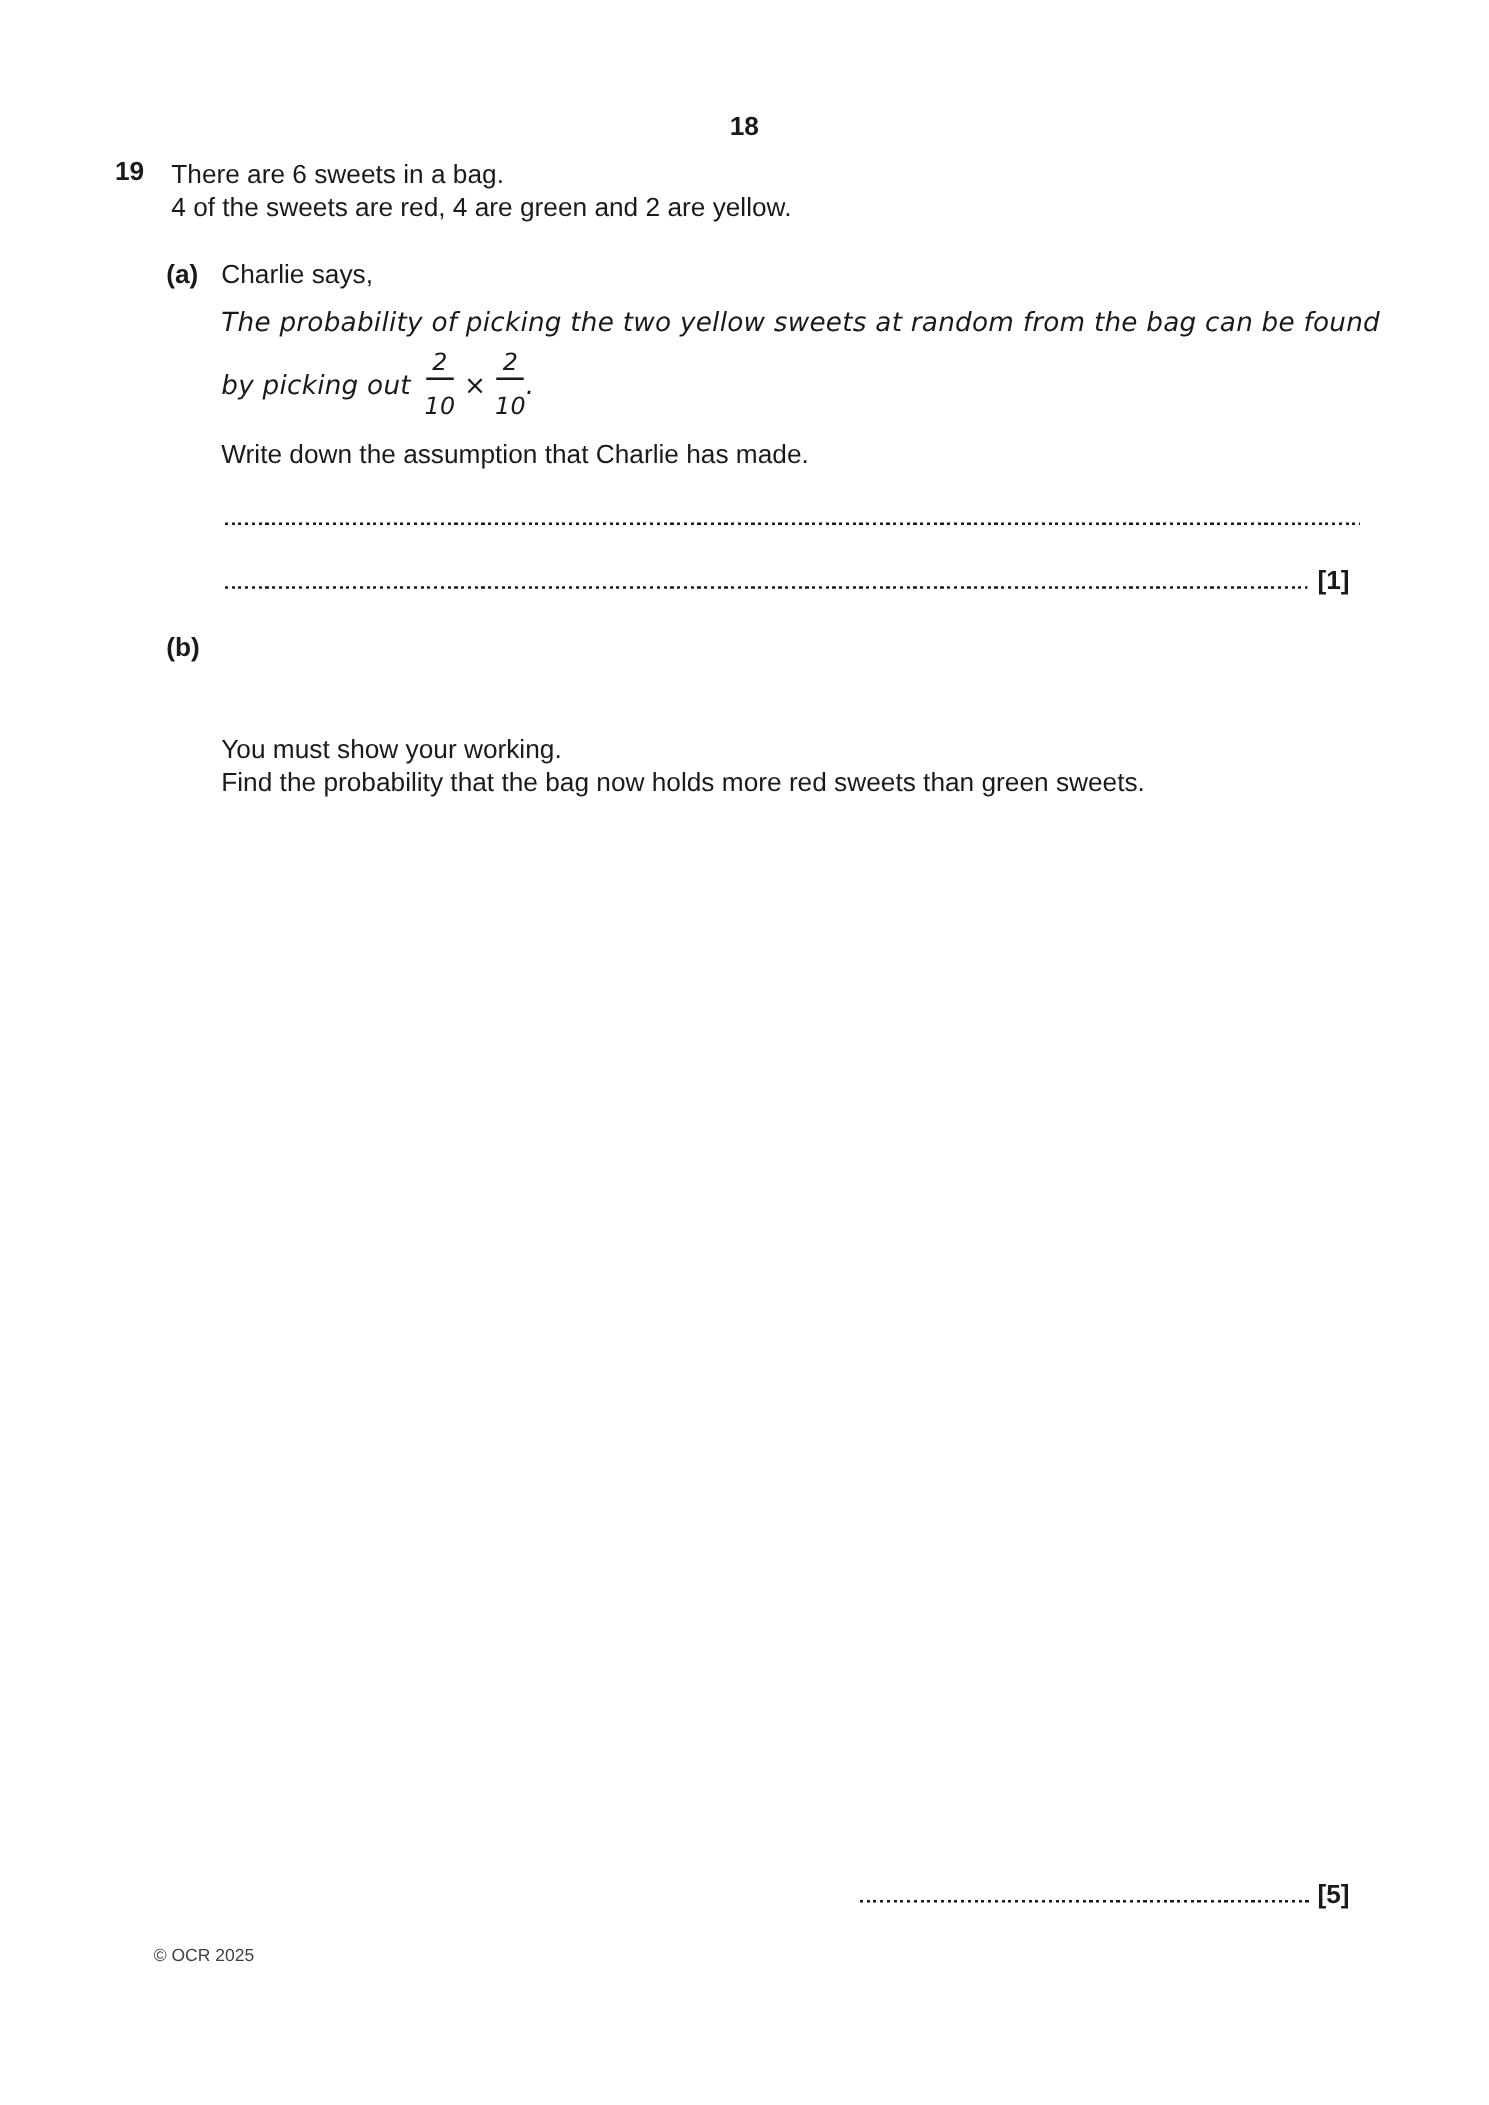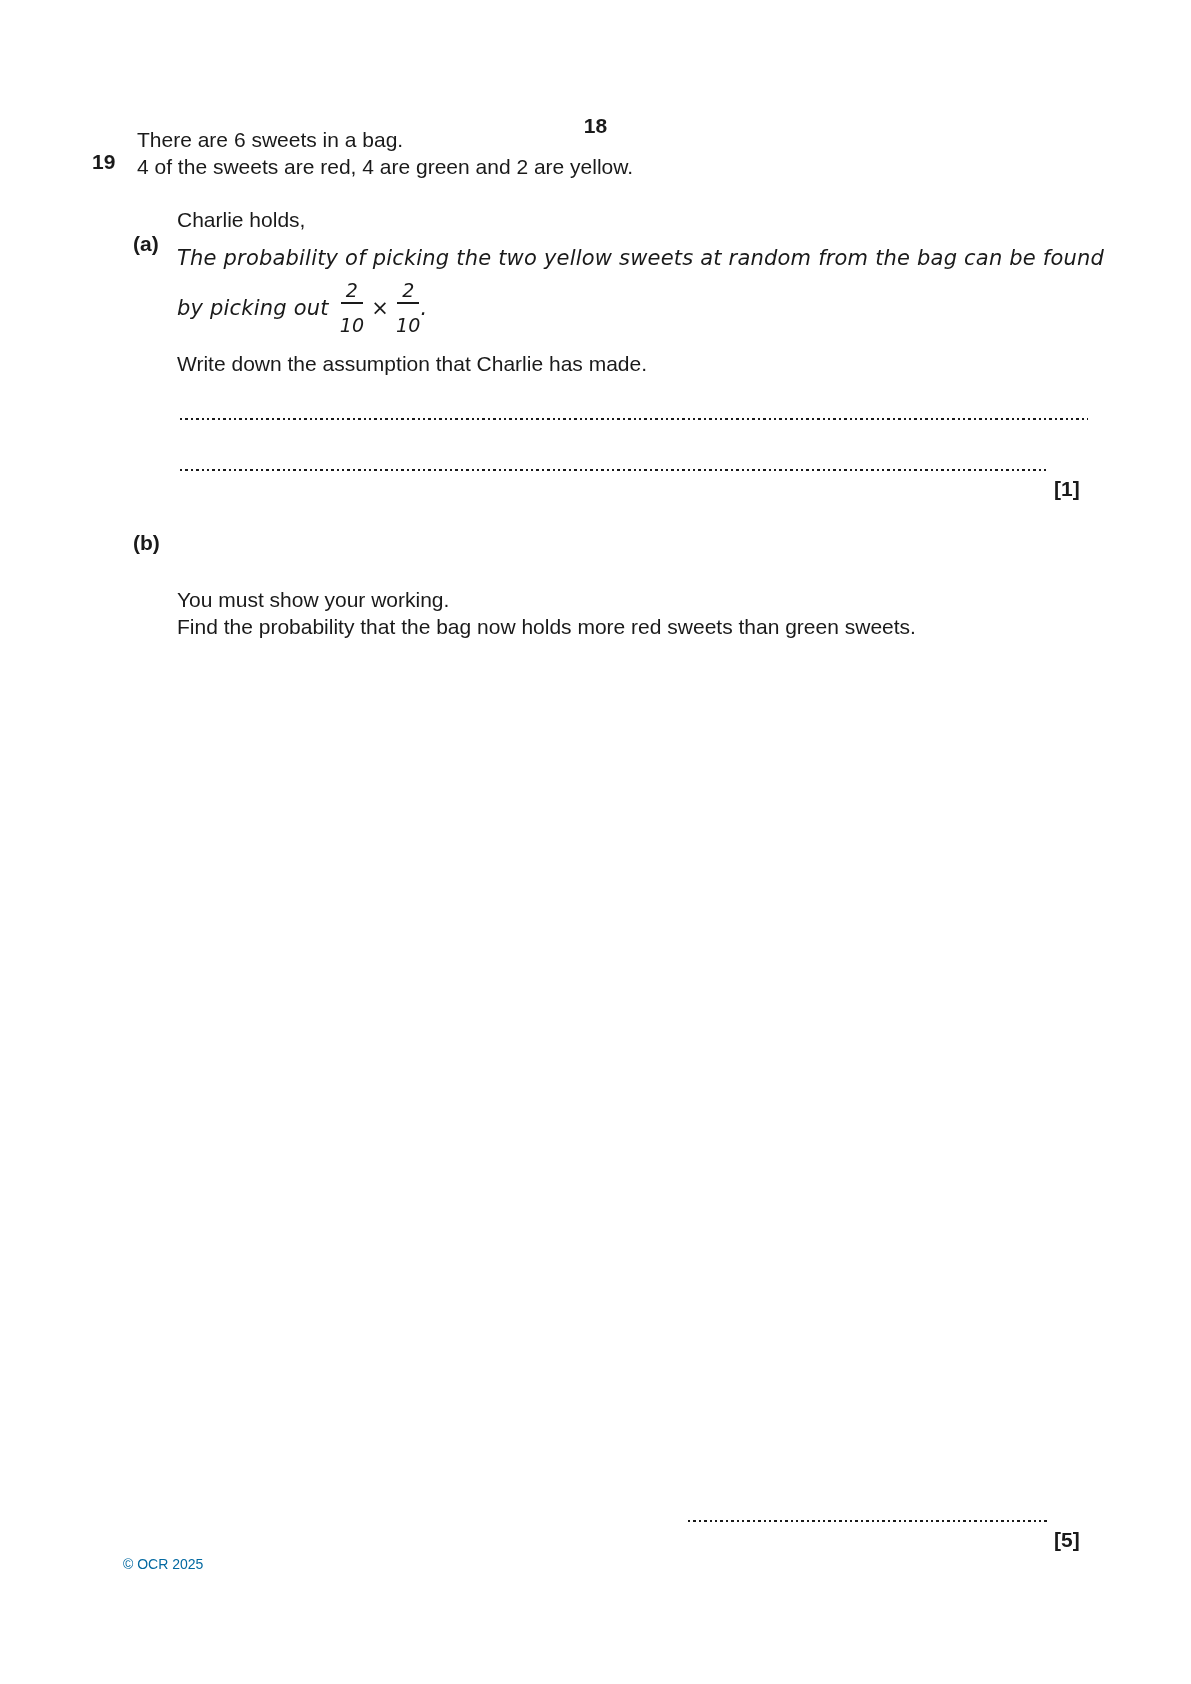--- a/index.html
+++ b/index.html
@@ -7,21 +7,21 @@
     position: relative;
     width: 1191px;
     height: 1684px;
     background: #ffffff;
     font-family: "Liberation Sans", sans-serif;
     font-size: 21px;
     color: #1a1a1a;
     overflow: hidden;
   }
   .abs { position: absolute; white-space: nowrap; }
-  .b { font-weight: bold; margin-top: 24px; }
+  .b { font-weight: bold; }
   .lines div { line-height: 27px; white-space: nowrap; }
   
   .hand {
     font-family: "DejaVu Sans", sans-serif;
     font-style: italic;
     font-size: 21px;
     letter-spacing: 0.2px;
   }
   
   .dotline {
@@ -33,37 +33,37 @@
     display: inline-flex;
     flex-direction: column;
     align-items: center;
     font-size: 19px;
     line-height: 1.1;
     font-style: italic;
   }
   .frac .num { display: block; padding: 0 5px 1px; border-bottom: 2px solid #1a1a1a; }
   .frac .den { display: block; padding-top: 11px; }
   .quote-row { display: flex; align-items: center; }
-  .footer { font-size: 14px; color: #0369a1; }
+  .footer { font-size: 14px; color: #404040; }
 </style>
 </head>
 <body>
 
 <div class="page">
 
   <div class="abs b" style="top:90px; left:0; right:0; text-align:center;">18</div>
 
   <div class="abs b" style="top:126px; left:92px;">19</div>
   <div class="abs lines" style="top:126px; left:137px;">
     <div>There are 6 sweets in a bag.</div>
     <div>4 of the sweets are red, 4 are green and 2 are yellow.</div>
   </div>
 
   <div class="abs b" style="top:208px; left:133px;">(a)</div>
-  <div class="abs" style="top:208px; left:177px;">Charlie holds,</div>
+  <div class="abs" style="top:208px; left:177px;">Charlie says,</div>
 
   <div class="abs hand" style="top:246px; left:177px;">The probability of picking the two yellow sweets at random from the bag can be found</div>
 
   <div class="abs hand quote-row" style="top:280px; left:177px;">
     <span>by picking out</span>
     <span class="frac" style="margin-left:11px;">
       <span class="num">2</span>
       <span class="den">10</span>
     </span>
     <span style="margin:0 7px;">×</span>

